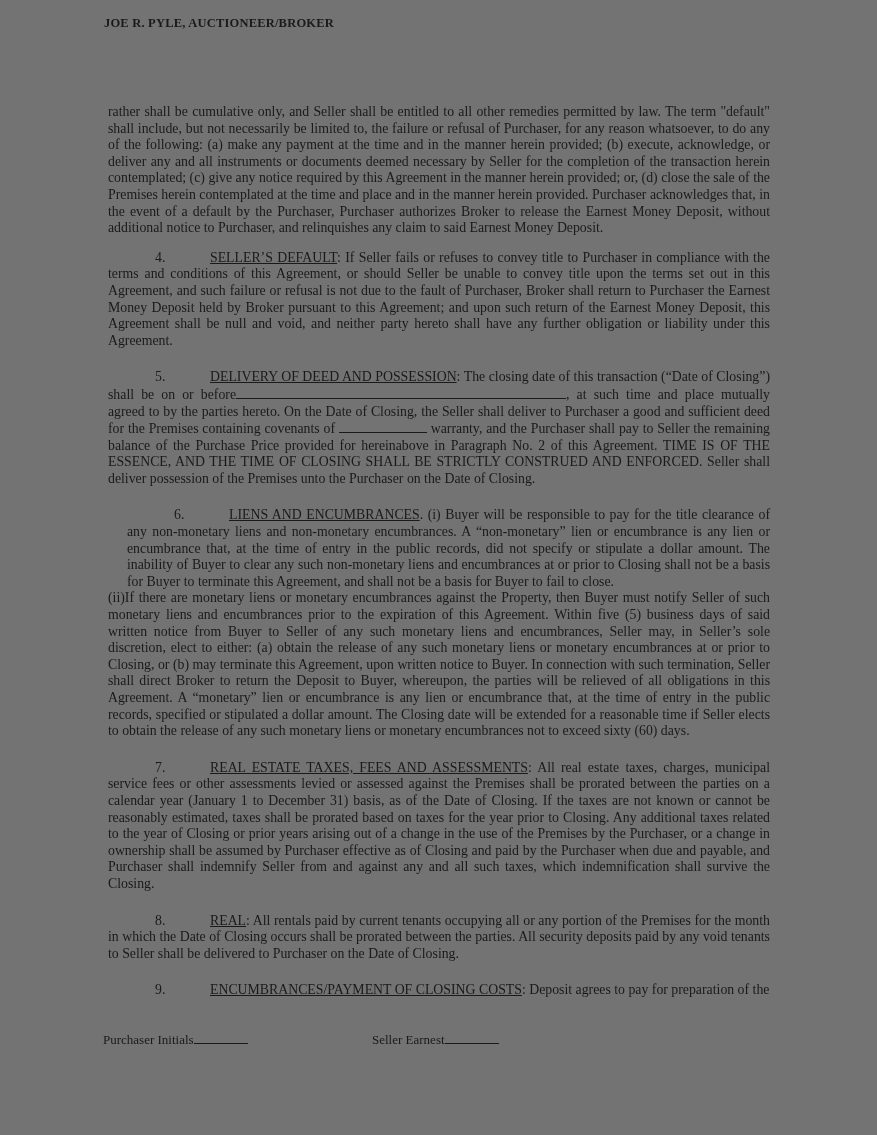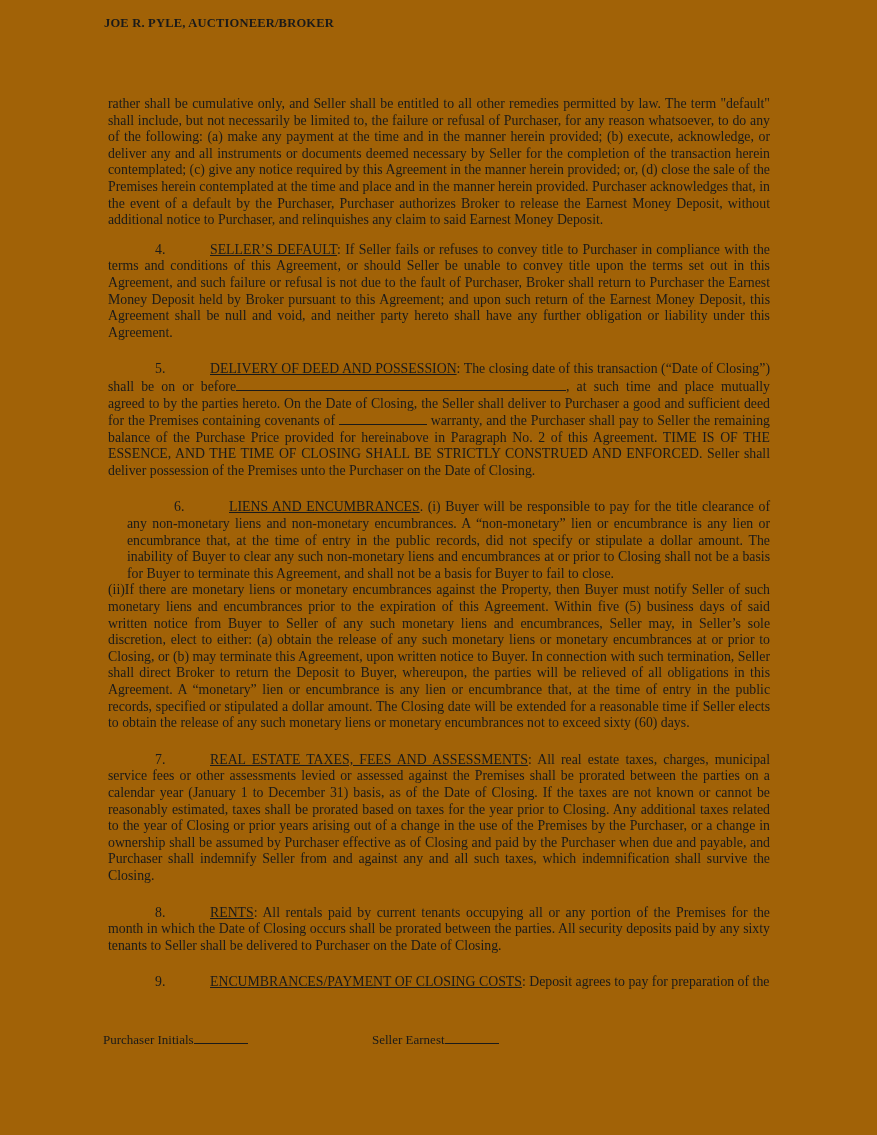--- a/index.html
+++ b/index.html
@@ -5,38 +5,38 @@
   * { box-sizing: border-box; }
   html, body {
     margin: 0;
     padding: 0;
     background: #ffffff;
   }
   .page {
     position: relative;
     width: 877px;
     height: 1135px;
-    background: #a16207;
+    background: #737373;
     overflow: hidden;
     font-family: "Liberation Serif", "DejaVu Serif", serif;
     color: #1a1a1a;
   }
   .doc-header {
     position: absolute;
     left: 104px;
     top: 16px;
     font-size: 12.5px;
     font-weight: bold;
     letter-spacing: 0.2px;
     white-space: nowrap;
   }
   .doc-body {
     position: absolute;
     left: 108px;
-    top: 96px;
+    top: 104px;
     width: 662px;
     font-size: 13.8px;
     line-height: 16.6px;
     text-align: justify;
   }
   .para { margin: 0 0 20px 0; }
   .para.intro { margin-bottom: 13px; }
   .para.sec { text-indent: 47px; }
   .para.joined { margin-bottom: 0; margin-left: 19px; }
   .para.cont { text-indent: 0; margin-bottom: 20px; }
@@ -94,21 +94,21 @@
     </p>
     <p class="para cont">
       <span>(ii)If there are monetary liens or monetary encumbrances against the Property, then Buyer must notify Seller of such monetary liens and encumbrances prior to the expiration of this Agreement. Within five (5) business days of said written notice from Buyer to Seller of any such monetary liens and encumbrances, Seller may, in Seller’s sole discretion, elect to either: (a) obtain the release of any such monetary liens or monetary encumbrances at or prior to Closing, or (b) may terminate this Agreement, upon written notice to Buyer. In connection with such termination, Seller shall direct Broker to return the Deposit to Buyer, whereupon, the parties will be relieved of all obligations in this Agreement. A “monetary” lien or encumbrance is any lien or encumbrance that, at the time of entry in the public records, specified or stipulated a dollar amount. The Closing date will be extended for a reasonable time if Seller elects to obtain the release of any such monetary liens or monetary encumbrances not to exceed sixty (60) days.</span>
     </p>
 
     <p class="para sec">
       <span class="num">7.</span><span class="heading">REAL ESTATE TAXES, FEES AND ASSESSMENTS</span><span>:</span><span> All real estate taxes, charges, municipal service fees or other assessments levied or assessed against the Premises shall be prorated between the parties on a calendar year (January 1 to December 31) basis, as of the Date of Closing. If the taxes are not known or cannot be reasonably estimated, taxes shall be prorated based on taxes for the year prior to Closing. Any additional taxes related to the year of Closing or prior years arising out of a change in the use of the Premises by the Purchaser, or a change in ownership shall be assumed by Purchaser effective as of Closing and paid by the Purchaser when due and payable, and Purchaser shall indemnify Seller from and against any and all such taxes, which indemnification shall survive the Closing.</span>
     </p>
 
     <p class="para sec">
-      <span class="num">8.</span><span class="heading">RENTS</span><span>:</span><span> All rentals paid by current tenants occupying all or any portion of the Premises for the month in which the Date of Closing occurs shall be prorated between the parties. All security deposits paid by any sixty tenants to Seller shall be delivered to Purchaser on the Date of Closing.</span>
+      <span class="num">8.</span><span class="heading">REAL</span><span>:</span><span> All rentals paid by current tenants occupying all or any portion of the Premises for the month in which the Date of Closing occurs shall be prorated between the parties. All security deposits paid by any void tenants to Seller shall be delivered to Purchaser on the Date of Closing.</span>
     </p>
 
     <p class="para sec">
       <span class="num">9.</span><span class="heading">ENCUMBRANCES/PAYMENT OF CLOSING COSTS</span><span>:</span><span>  Deposit agrees to pay for preparation of the</span>
     </p>
 
   </div>
 
   <div class="doc-footer">
     <span class="footer-group purchaser">

